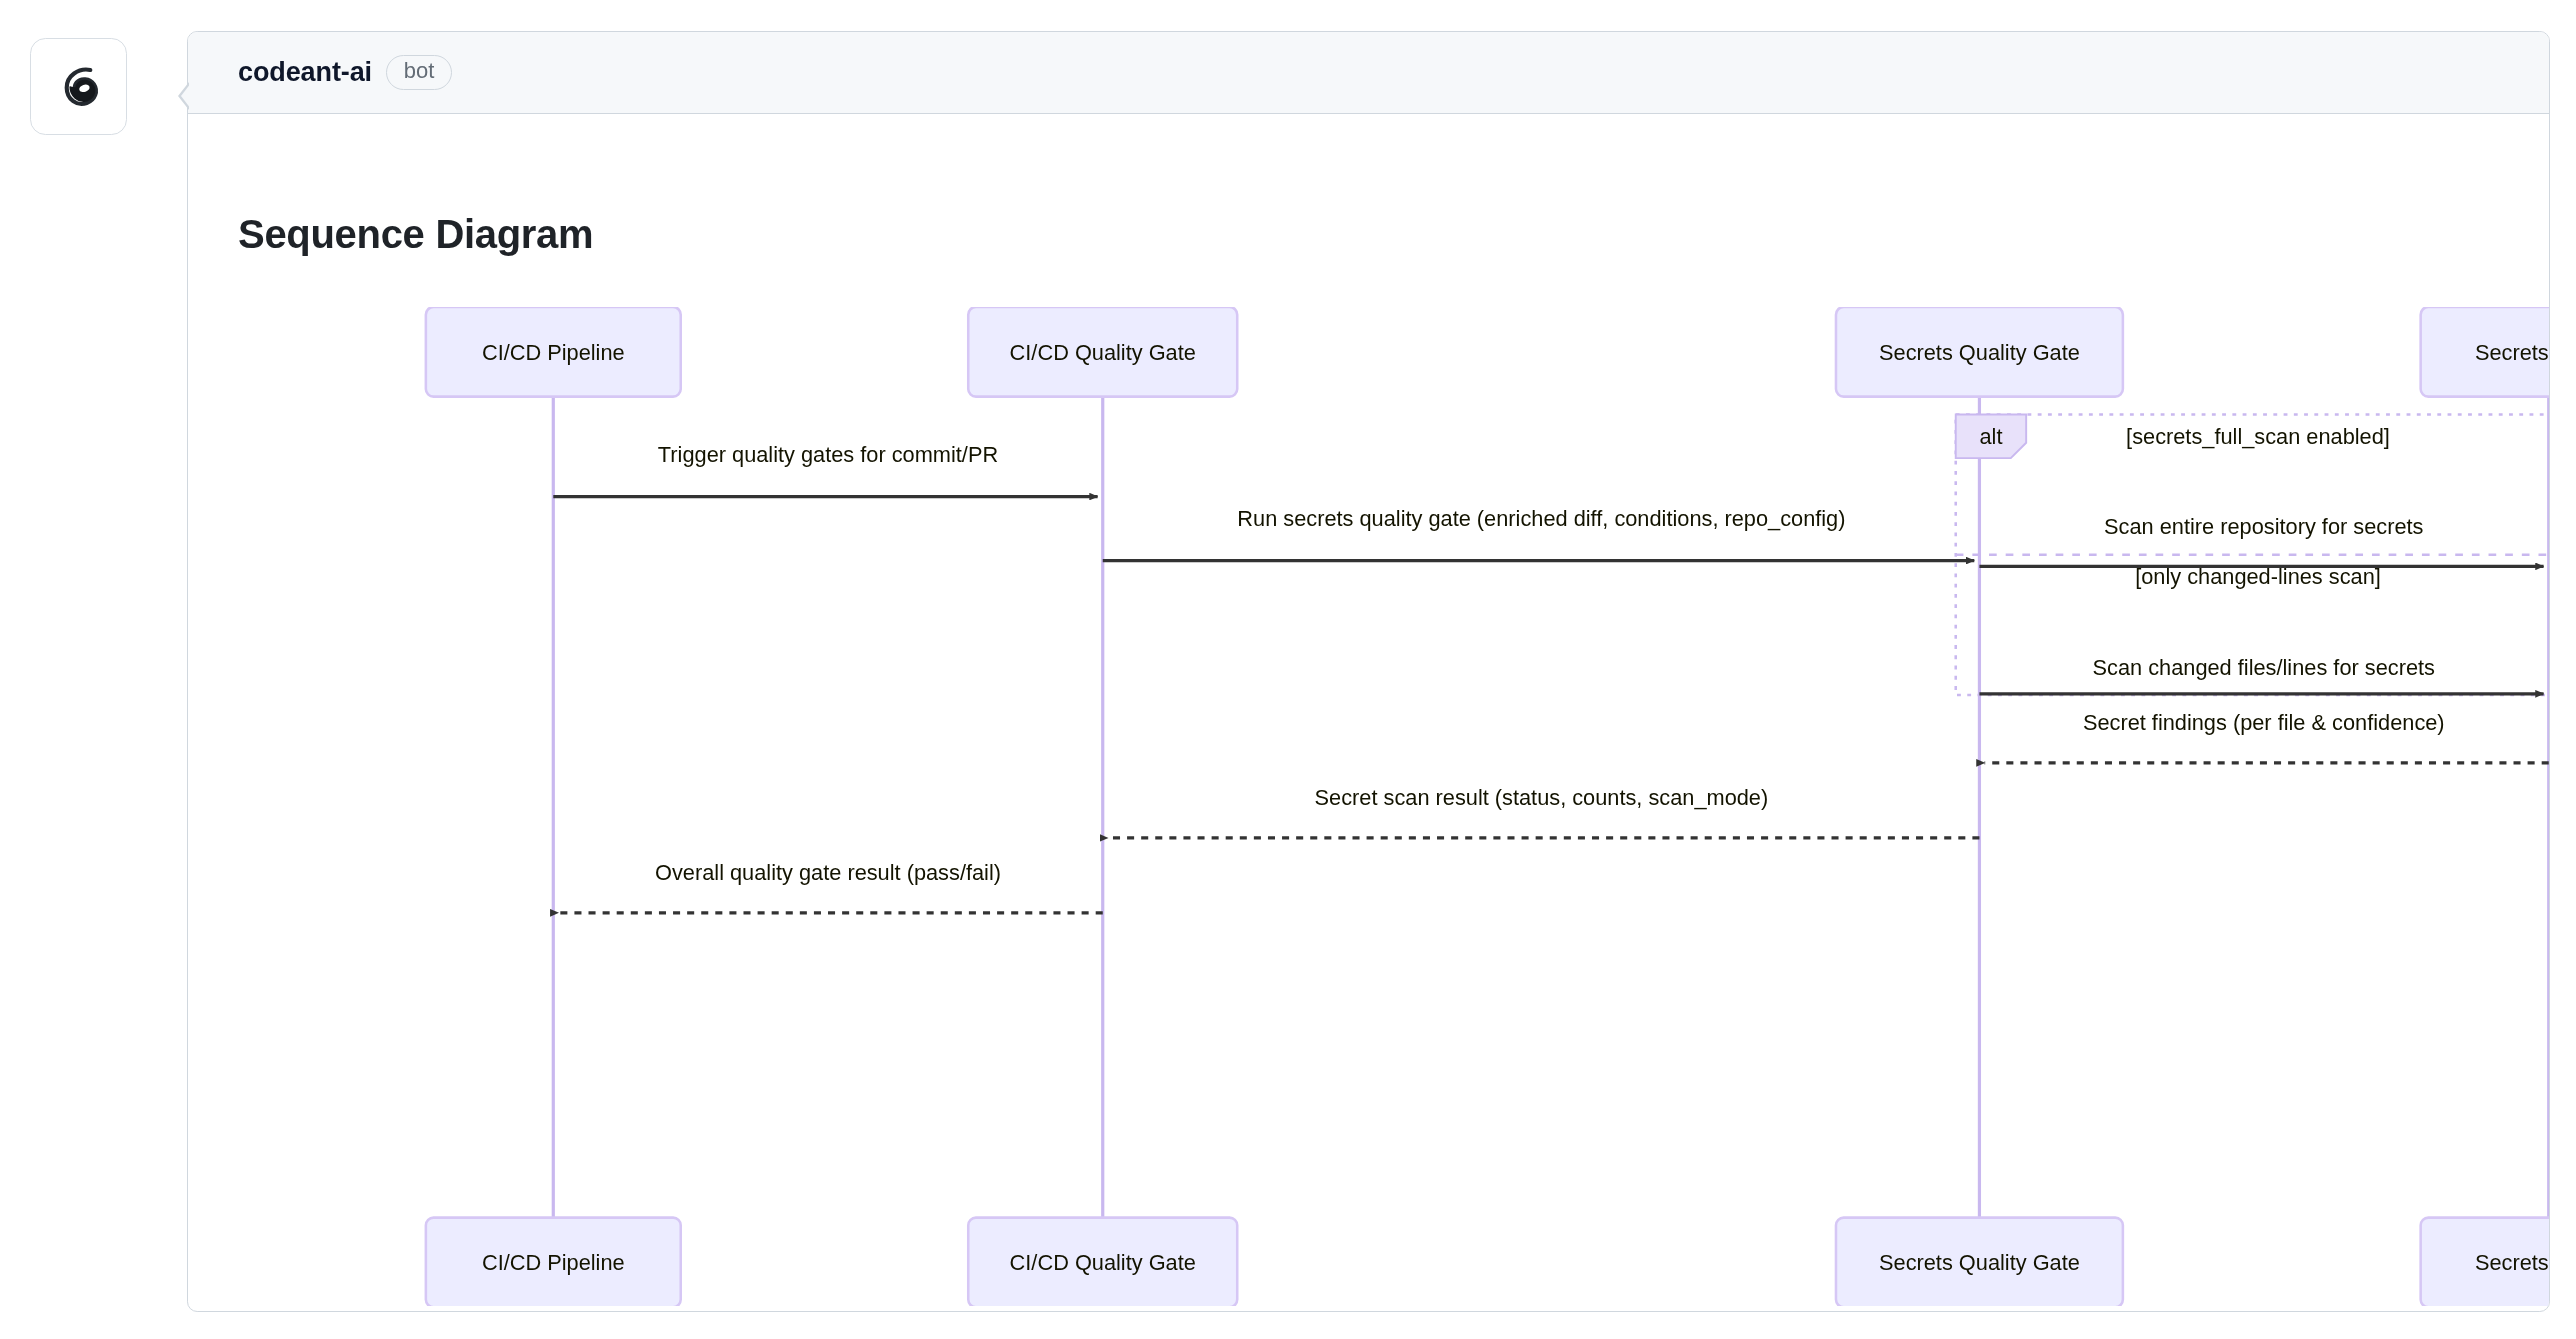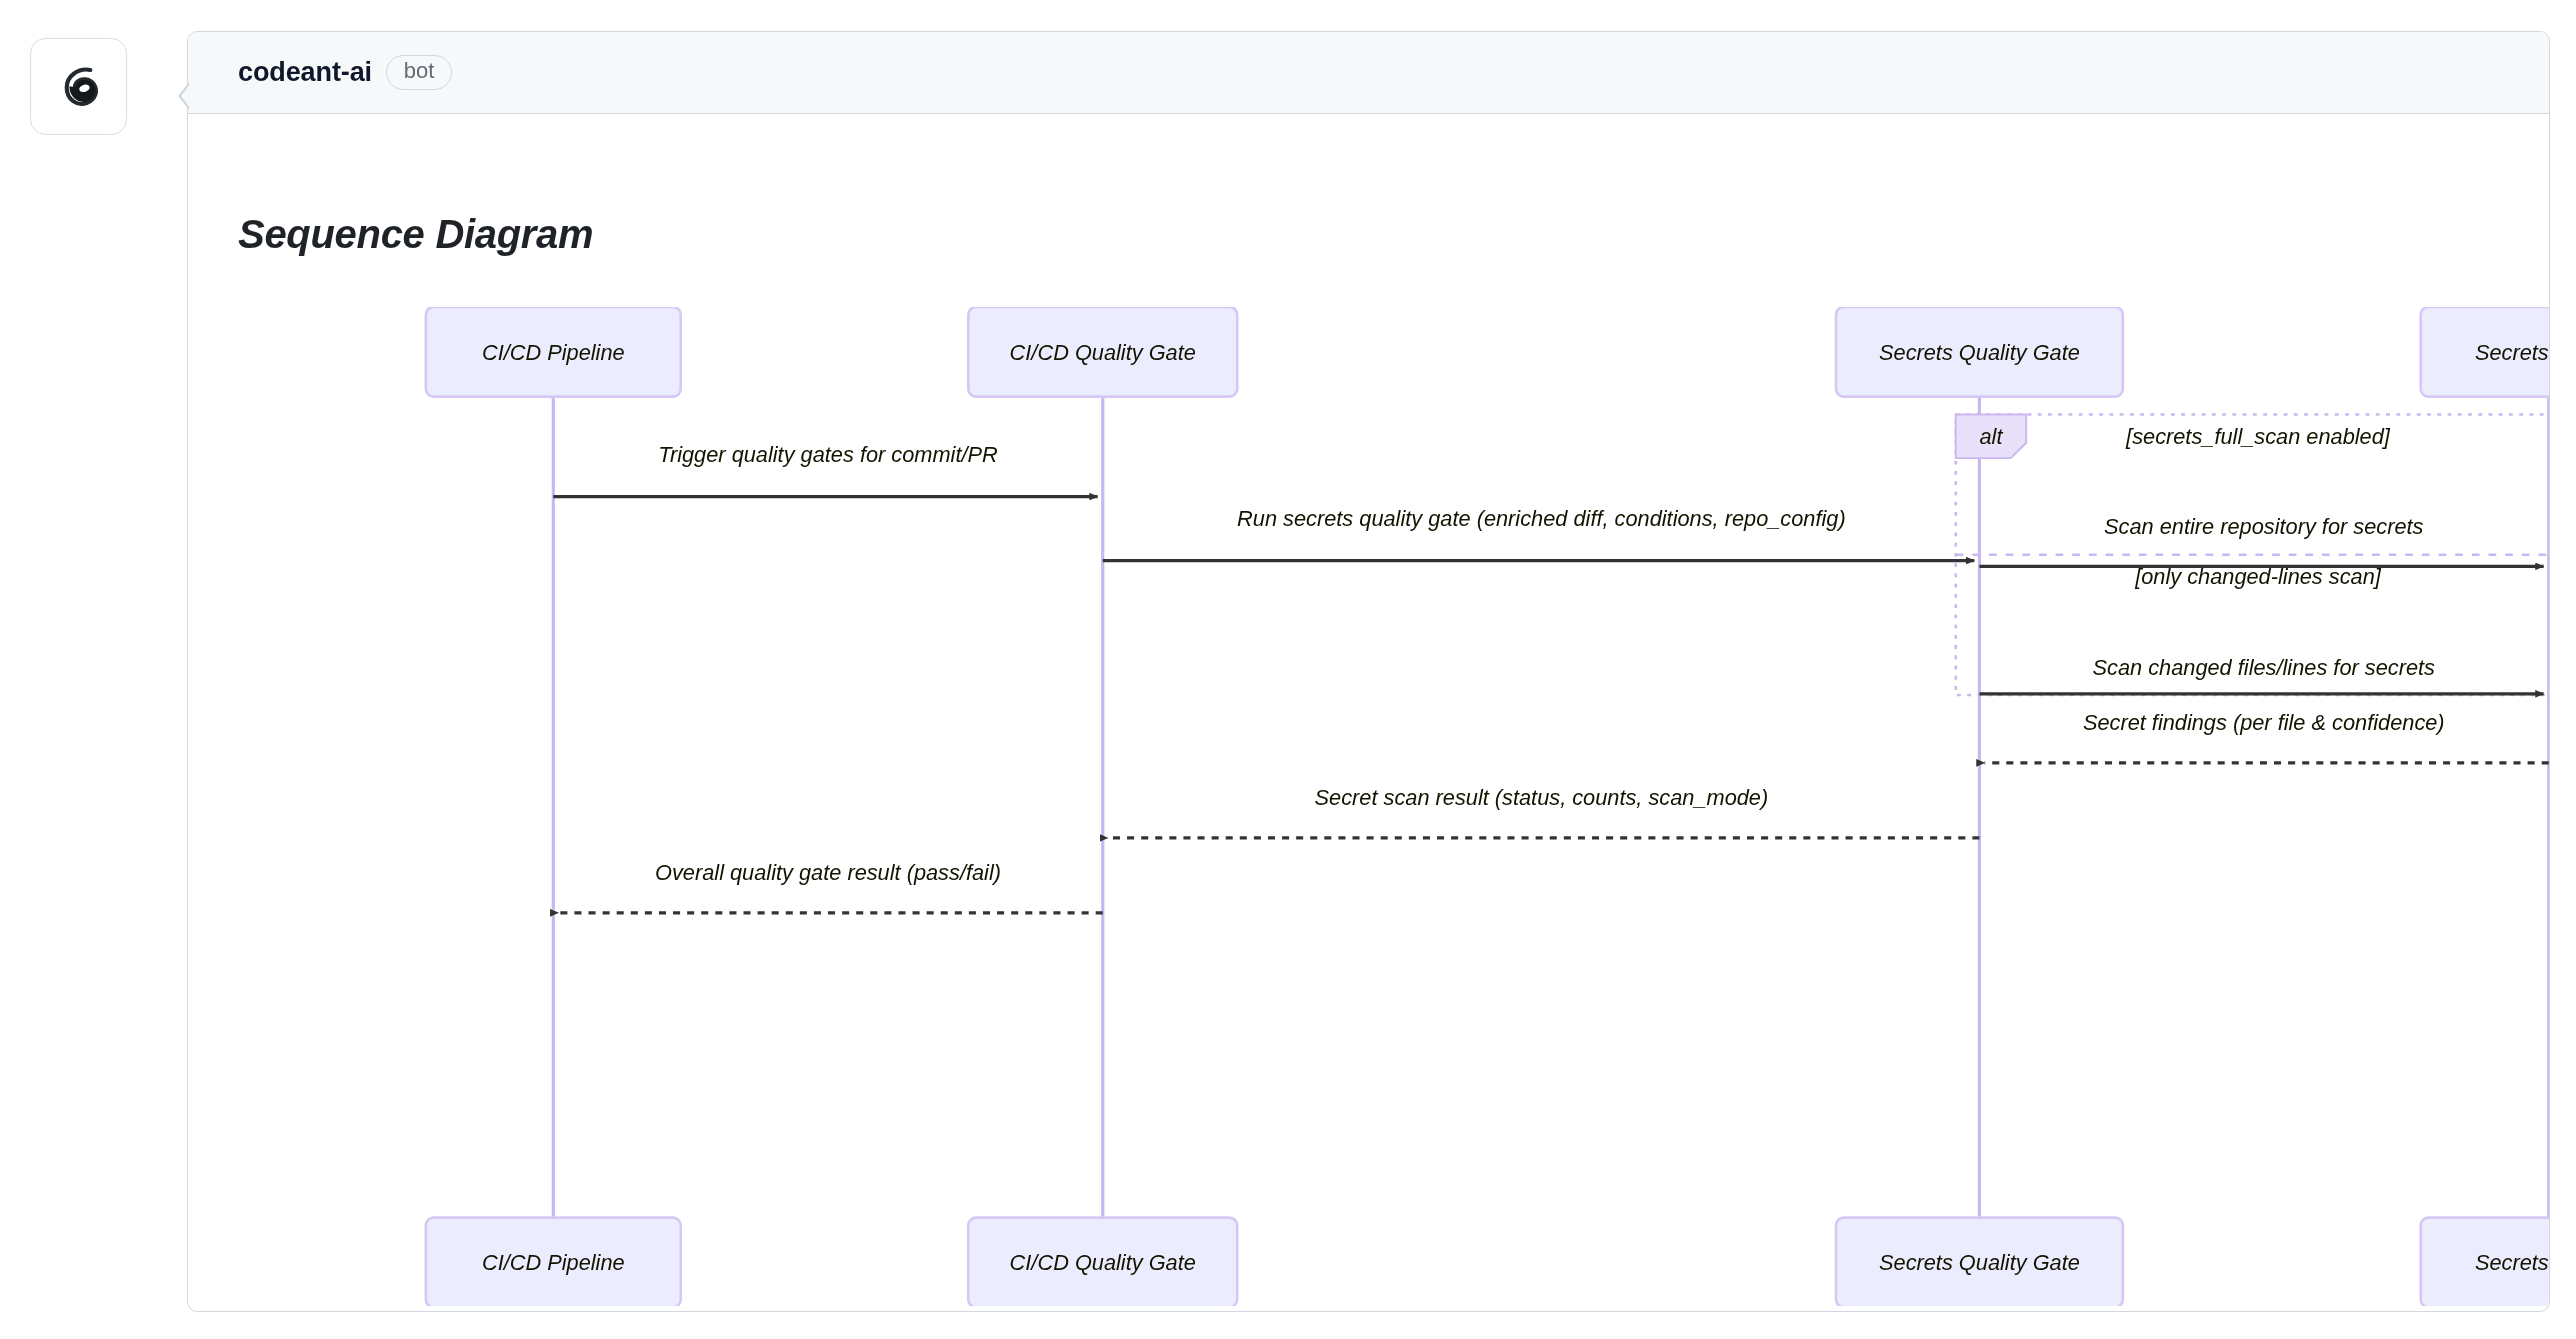--- a/index.html
+++ b/index.html
@@ -94,21 +94,20 @@
     line-height: 1;
     background: transparent;
   }
 
   .card-body {
     position: absolute;
     left: 0;
     top: 83px;
     width: 100%;
     height: 1196px;
-    font-style: italic;
   }
 
   .diagram-title {
     position: absolute;
     left: 50px;
     top: 97px;
     font-size: 40px;
     font-weight: bold;
     color: #1f2328;
     letter-spacing: -0.3px;

